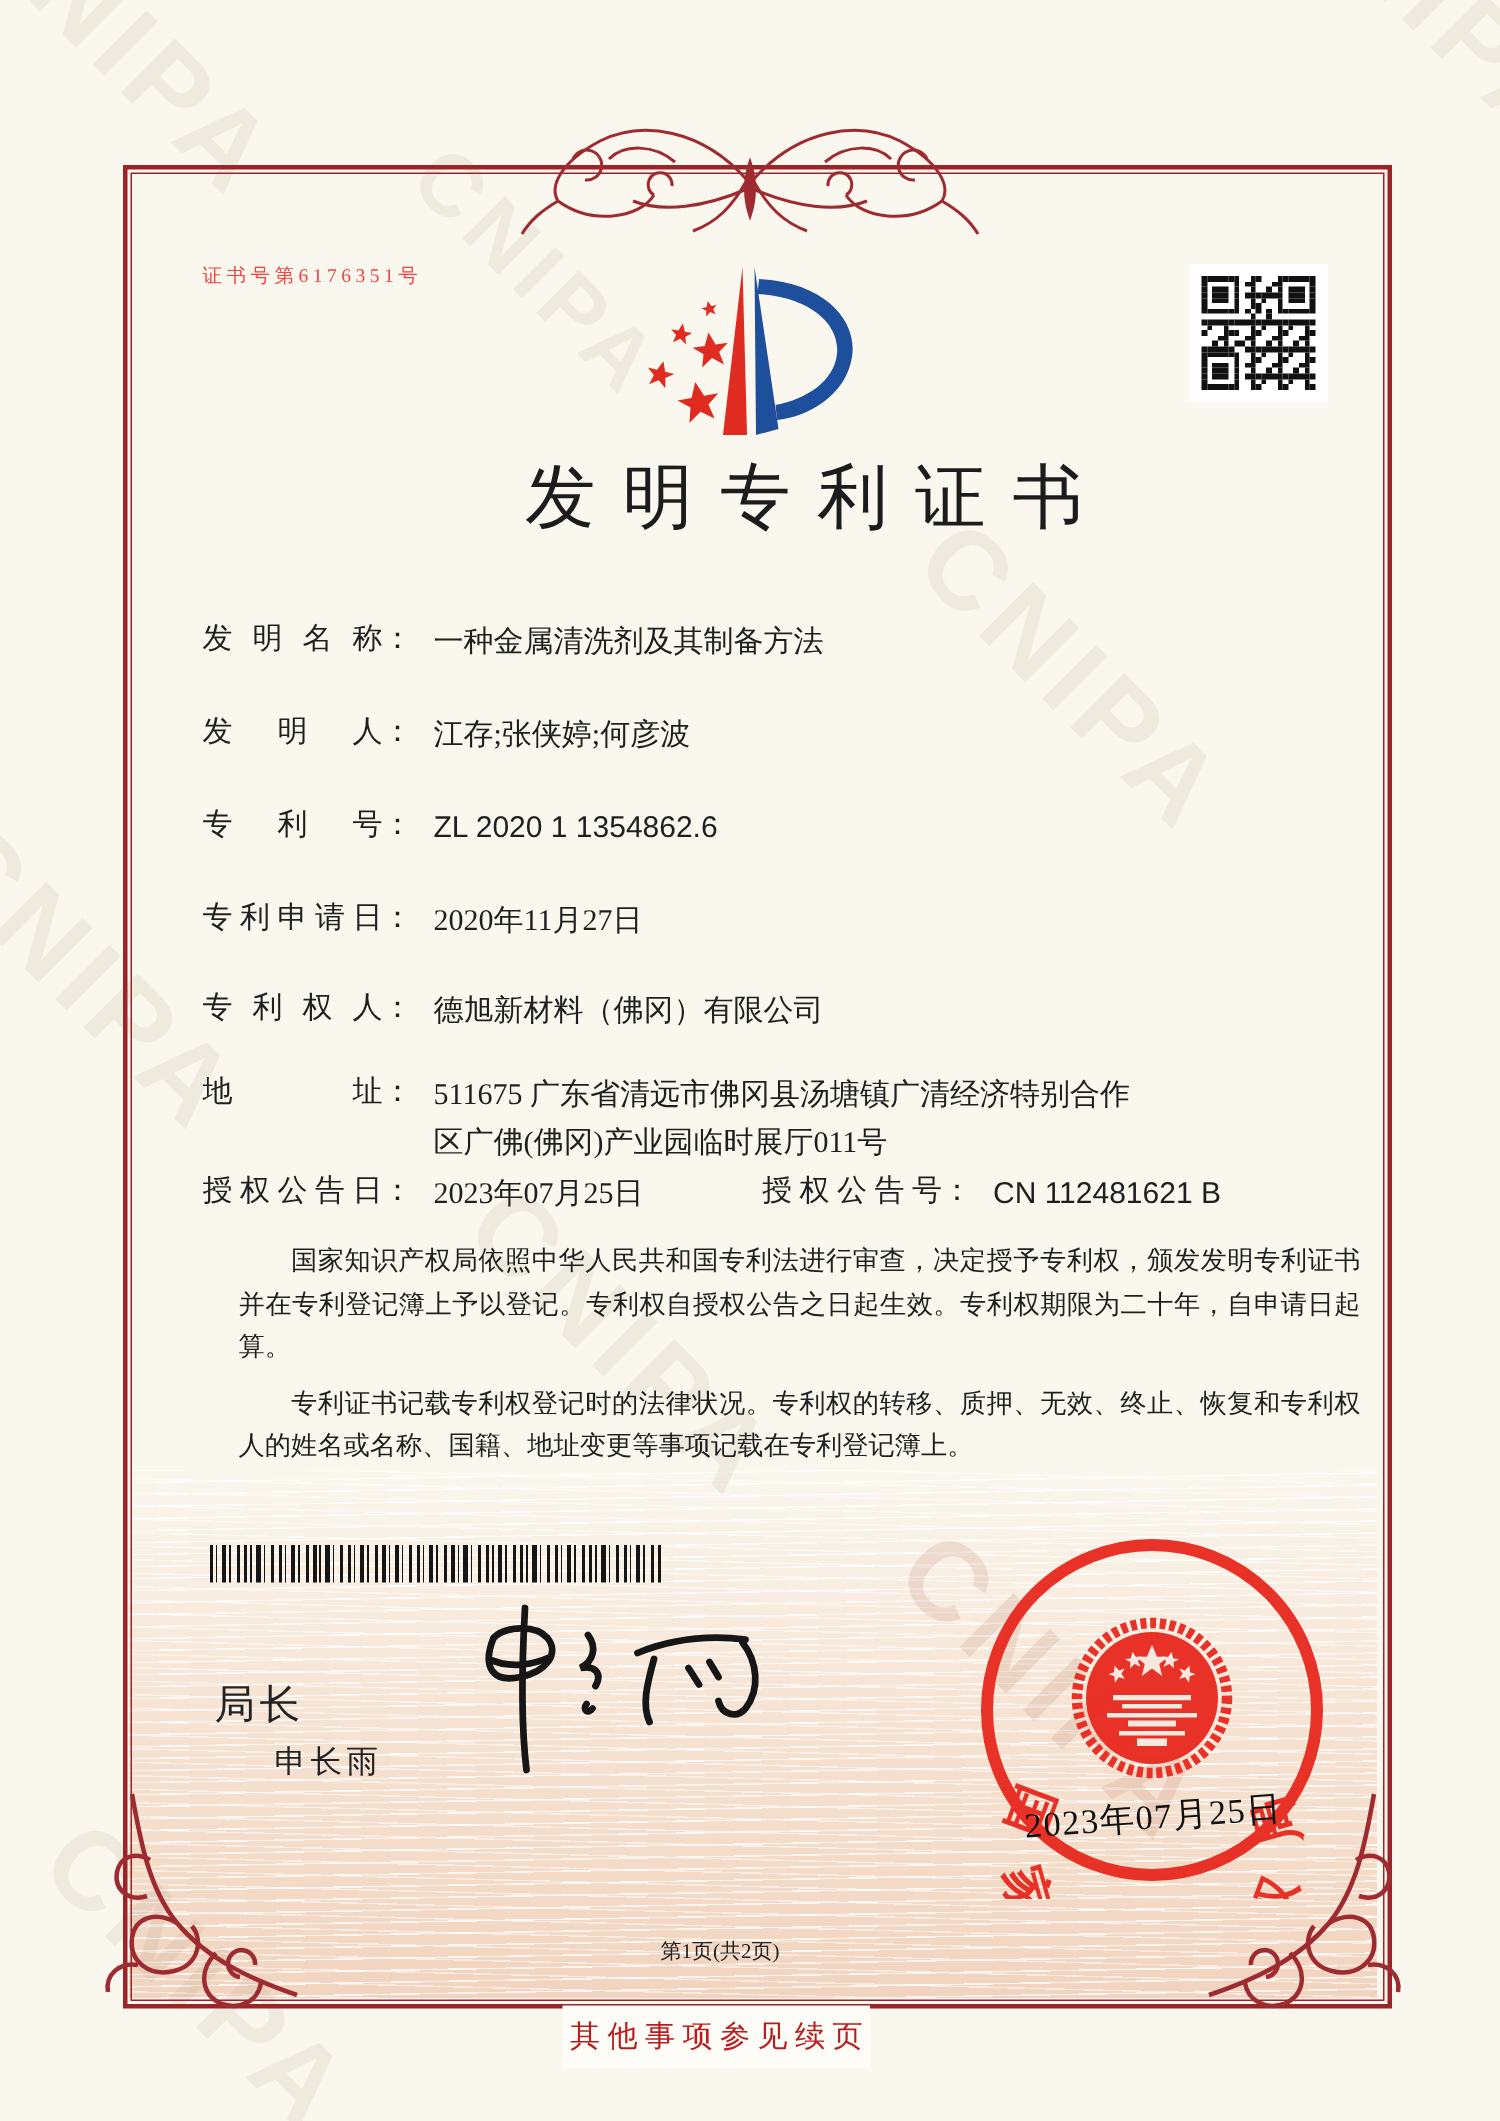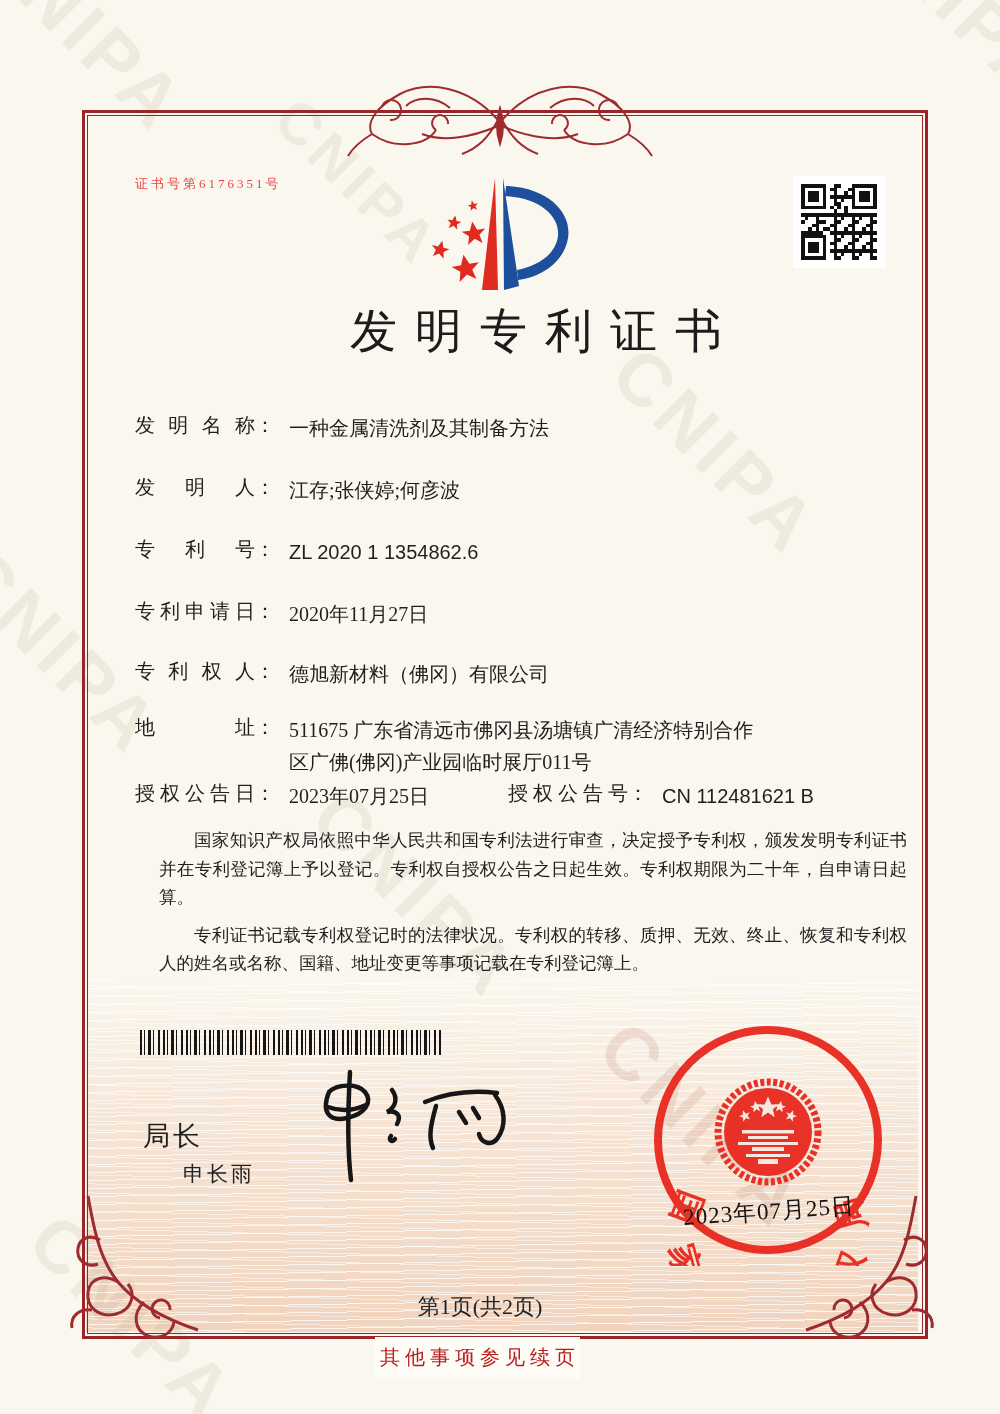--- a/index.html
+++ b/index.html
@@ -45,21 +45,21 @@
   .barcode{position:absolute;left:140px;top:1030px;width:302px;height:25px;z-index:4;
     background:repeating-linear-gradient(90deg,#151515 0 2px,transparent 2px 4px,#151515 4px 5px,
       transparent 5px 8px,#151515 8px 11px,transparent 11px 13px,#151515 13px 14px,transparent 14px 18px,
       #151515 18px 20px,transparent 20px 23px);}
   .signer-title{position:absolute;left:143px;top:1118px;font-size:27px;letter-spacing:3px;z-index:4;}
   .signer-name{position:absolute;left:143px;top:1160px;font-size:21px;letter-spacing:3px;z-index:4;margin-left:40px;}
   .signature{position:absolute;left:295px;top:1062px;z-index:4;}
   .seal{position:absolute;left:645px;top:1020px;z-index:5;opacity:.95;}
   .seal-date{position:absolute;left:683px;top:1196px;font-size:23px;color:#111;z-index:6;
              transform:rotate(-4deg);letter-spacing:1px;}
-  .page-indicator{position:absolute;left:330px;top:1292px;width:300px;text-align:center;font-size:22px;z-index:4;}
+  .page-indicator{position:absolute;left:330px;top:1292px;width:300px;text-align:center;font-size:14px;z-index:4;}
   .footer-band{position:absolute;left:375px;top:1337px;width:205px;height:42px;background:#fdfcf7;z-index:4;}
   .footer-note{position:absolute;left:330px;top:1344px;width:300px;text-align:center;font-size:20px;
                letter-spacing:5px;color:#b91c1c;z-index:5;}
   .ornament{position:absolute;z-index:4;}
 </style>
 </head>
 <body>
 
 <div class="page">
 

